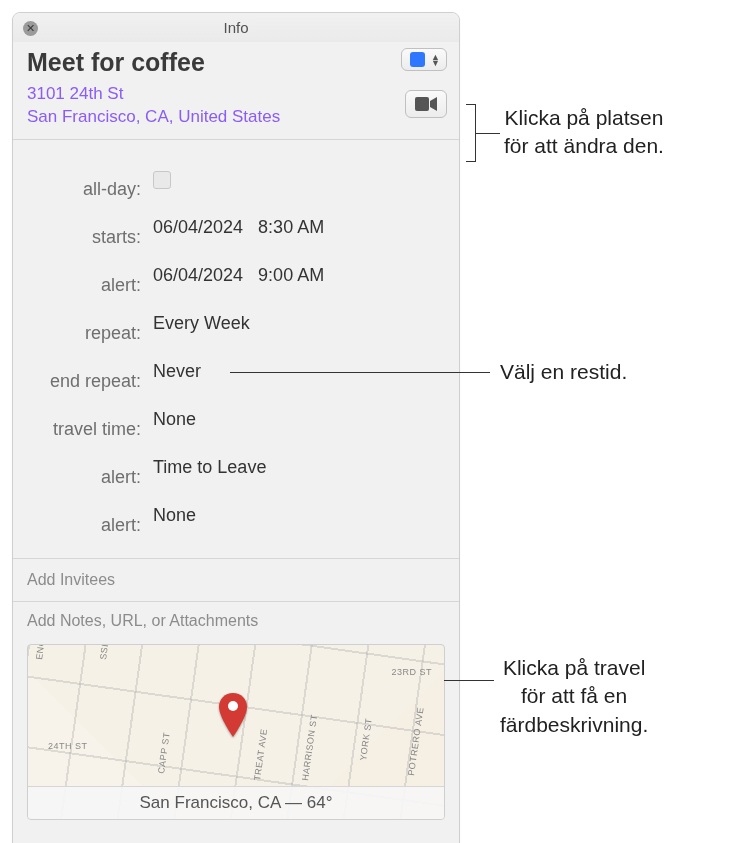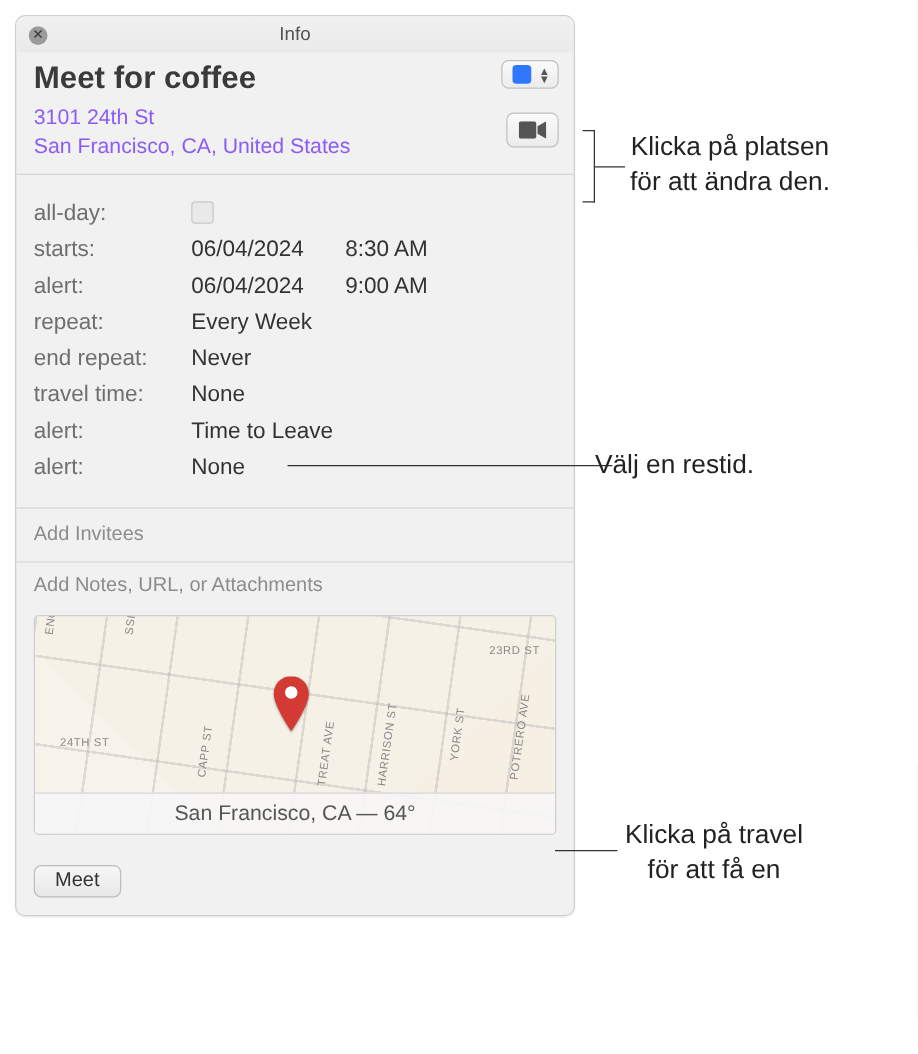--- a/index.html
+++ b/index.html
@@ -107,26 +107,28 @@
   }
   .row {
     display: flex;
     align-items: center;
     font-size: 18px;
     color: #333;
     margin: 8px 0;
   }
   .label {
     width: 126px;
+    text-align: right;
     color: #6f6f6f;
     padding-right: 12px;
     font-size: 18px;
+    margin-top: 19px;
   }
   .value { flex: 1; }
-  .value .time { display: inline-block; margin-left: 28px; }
+  .value .time { display: inline-block; margin-left: 10px; }
   .checkbox {
     width: 18px;
     height: 18px;
     border: 1px solid #c8c8c8;
     border-radius: 3px;
     background: #e9e9e9;
     cursor: pointer;
   }
   .section-sep { height: 1px; background: #d6d6d6; margin: 0; }
   .section-input {
@@ -330,21 +332,22 @@
 </div>
 
 <div class="bracket" style="left:466px; top:104px; height:58px;"></div>
 <div class="callout-line" style="left:476px; top:133px; width:24px;"></div>
 <div class="callout" style="left:504px; top:104px;">
   <div>Klicka på platsen</div>
   <div>för att ändra den.</div>
 </div>
 
 <div class="callout-line" style="left:230px; top:372px; width:260px;"></div>
-<div class="callout" style="left:476px; top:358px;">
+<div class="callout" style="left:500px; top:358px;">
   <span>Välj en restid.</span>
 </div>
 
 <div class="callout-line" style="left:444px; top:680px; width:50px;"></div>
 <div class="callout" style="left:500px; top:654px;">
   <div>Klicka på travel</div>
   <div>för att få en</div>
+  <div>färdbeskrivning.</div>
 </div>
 
 </body></html>

